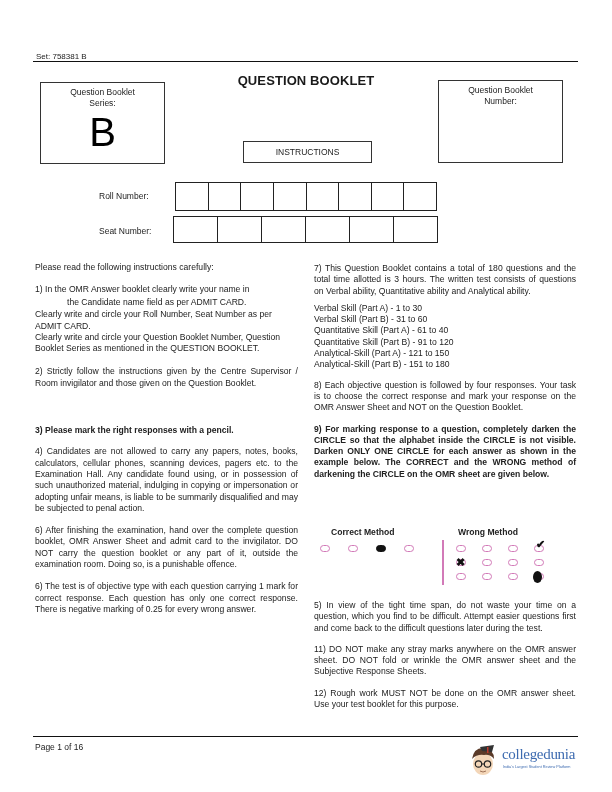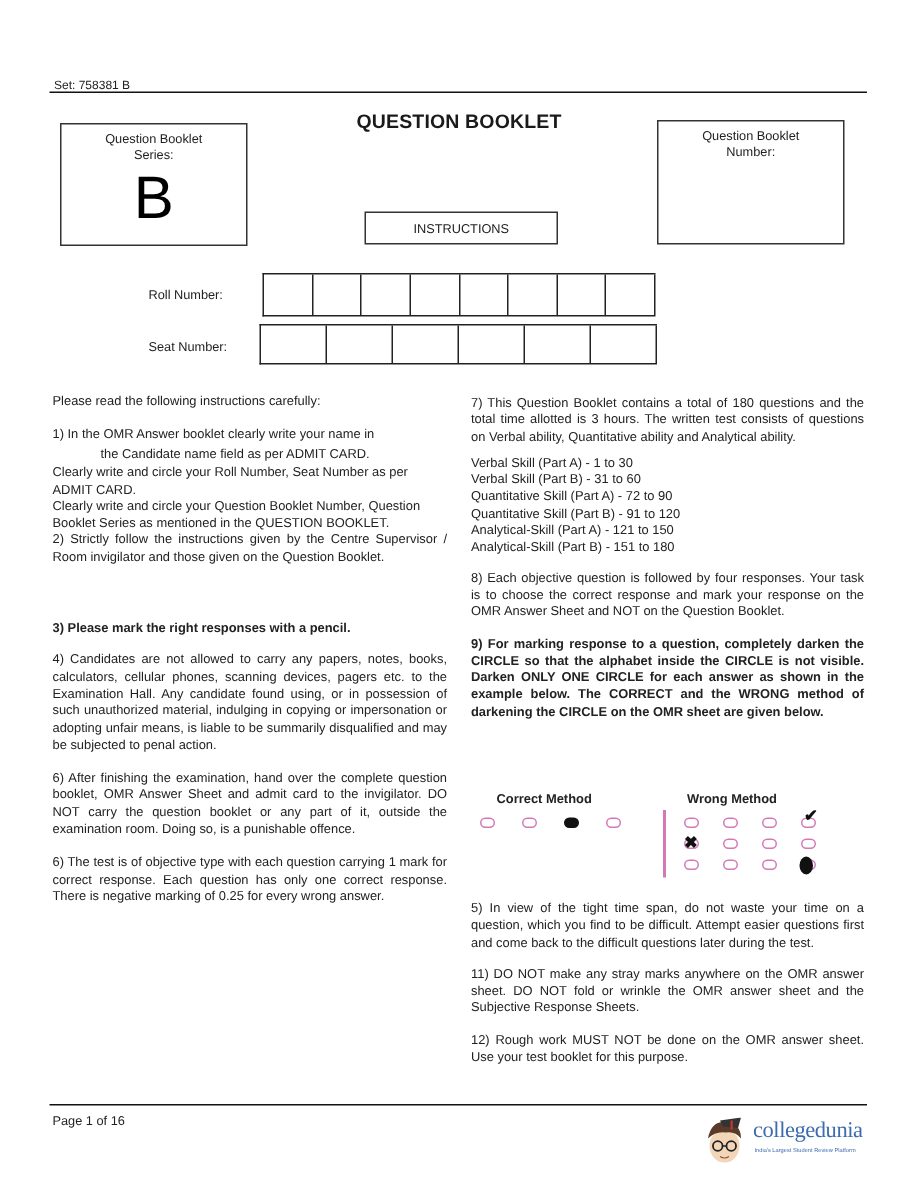--- a/index.html
+++ b/index.html
@@ -103,39 +103,39 @@
   <div class="cell"></div>
   <div class="cell"></div>
   <div class="cell"></div>
   <div class="cell"></div>
   <div class="cell"></div>
   <div class="cell"></div>
 </div>
 
 <div class="col left">
   <p style="margin-bottom:10px;">Please read the following instructions carefully:</p>
-  <div style="margin-bottom:0;">
+  <div style="margin-bottom:12px;">
     <div style="line-height:13px;">1)  In the OMR Answer booklet clearly write your name in</div>
     <div style="line-height:13px;padding-left:32px;">the Candidate name field as per ADMIT CARD.</div>
     <div>Clearly write and circle your Roll Number, Seat Number as per ADMIT CARD.</div>
     <div>Clearly write and circle your Question Booklet Number, Question Booklet Series as mentioned in the QUESTION BOOKLET.</div>
   </div>
   <p class="just">2)  Strictly follow the instructions given by the Centre Supervisor / Room invigilator and those given on the Question Booklet.</p>
   <p class="bold" style="margin-bottom:10px;margin-top:36px;">3) Please mark the right responses with a pencil.</p>
   <p class="just" style="margin-bottom:11px;">4) Candidates are not allowed to carry any papers, notes, books, calculators, cellular phones, scanning devices, pagers etc. to the Examination Hall. Any candidate found using, or in possession of such unauthorized material, indulging in copying or impersonation or adopting unfair means, is liable to be summarily disqualified and may be subjected to penal action.</p>
   <p class="just" style="margin-bottom:11px;">6) After finishing the examination, hand over the complete question booklet, OMR Answer Sheet and admit card to the invigilator. DO NOT carry the question booklet or any part of it, outside the examination room. Doing so, is a punishable offence.</p>
   <p class="just">6) The test is of objective type with each question carrying 1 mark for correct response. Each question has only one correct response. There is negative marking of 0.25 for every wrong answer.</p>
 </div>
 
 <div class="col right">
   <p class="just" style="margin-bottom:6px;">7) This Question Booklet contains a total of 180 questions and the total time allotted is 3 hours. The written test consists of questions on Verbal ability, Quantitative ability and Analytical ability.</p>
   <div class="skills" style="margin-top:0;margin-bottom:9px;">
     <div class="skill">Verbal Skill (Part A) - 1 to 30</div>
     <div class="skill">Verbal Skill (Part B) - 31 to 60</div>
-    <div class="skill">Quantitative Skill (Part A) - 72 to 90</div>
+    <div class="skill">Quantitative Skill (Part A) - 61 to 40</div>
     <div class="skill">Quantitative Skill (Part B) - 91 to 120</div>
     <div class="skill">Analytical-Skill (Part A) - 121 to 150</div>
     <div class="skill">Analytical-Skill (Part B) - 151 to 180</div>
   </div>
   <p class="just" style="margin-bottom:10px;">8) Each objective question is followed by four responses. Your task is to choose the correct response and mark your response on the OMR Answer Sheet and NOT on the Question Booklet.</p>
   <p class="just bold">9) For marking response to a question, completely darken the CIRCLE so that the alphabet inside the CIRCLE is not visible. Darken ONLY ONE CIRCLE for each answer as shown in the example below. The CORRECT and the WRONG method of darkening the CIRCLE on the OMR sheet are given below.</p>
 </div>
 
 <div class="omr">
   <div class="hdr correct">Correct Method</div>

